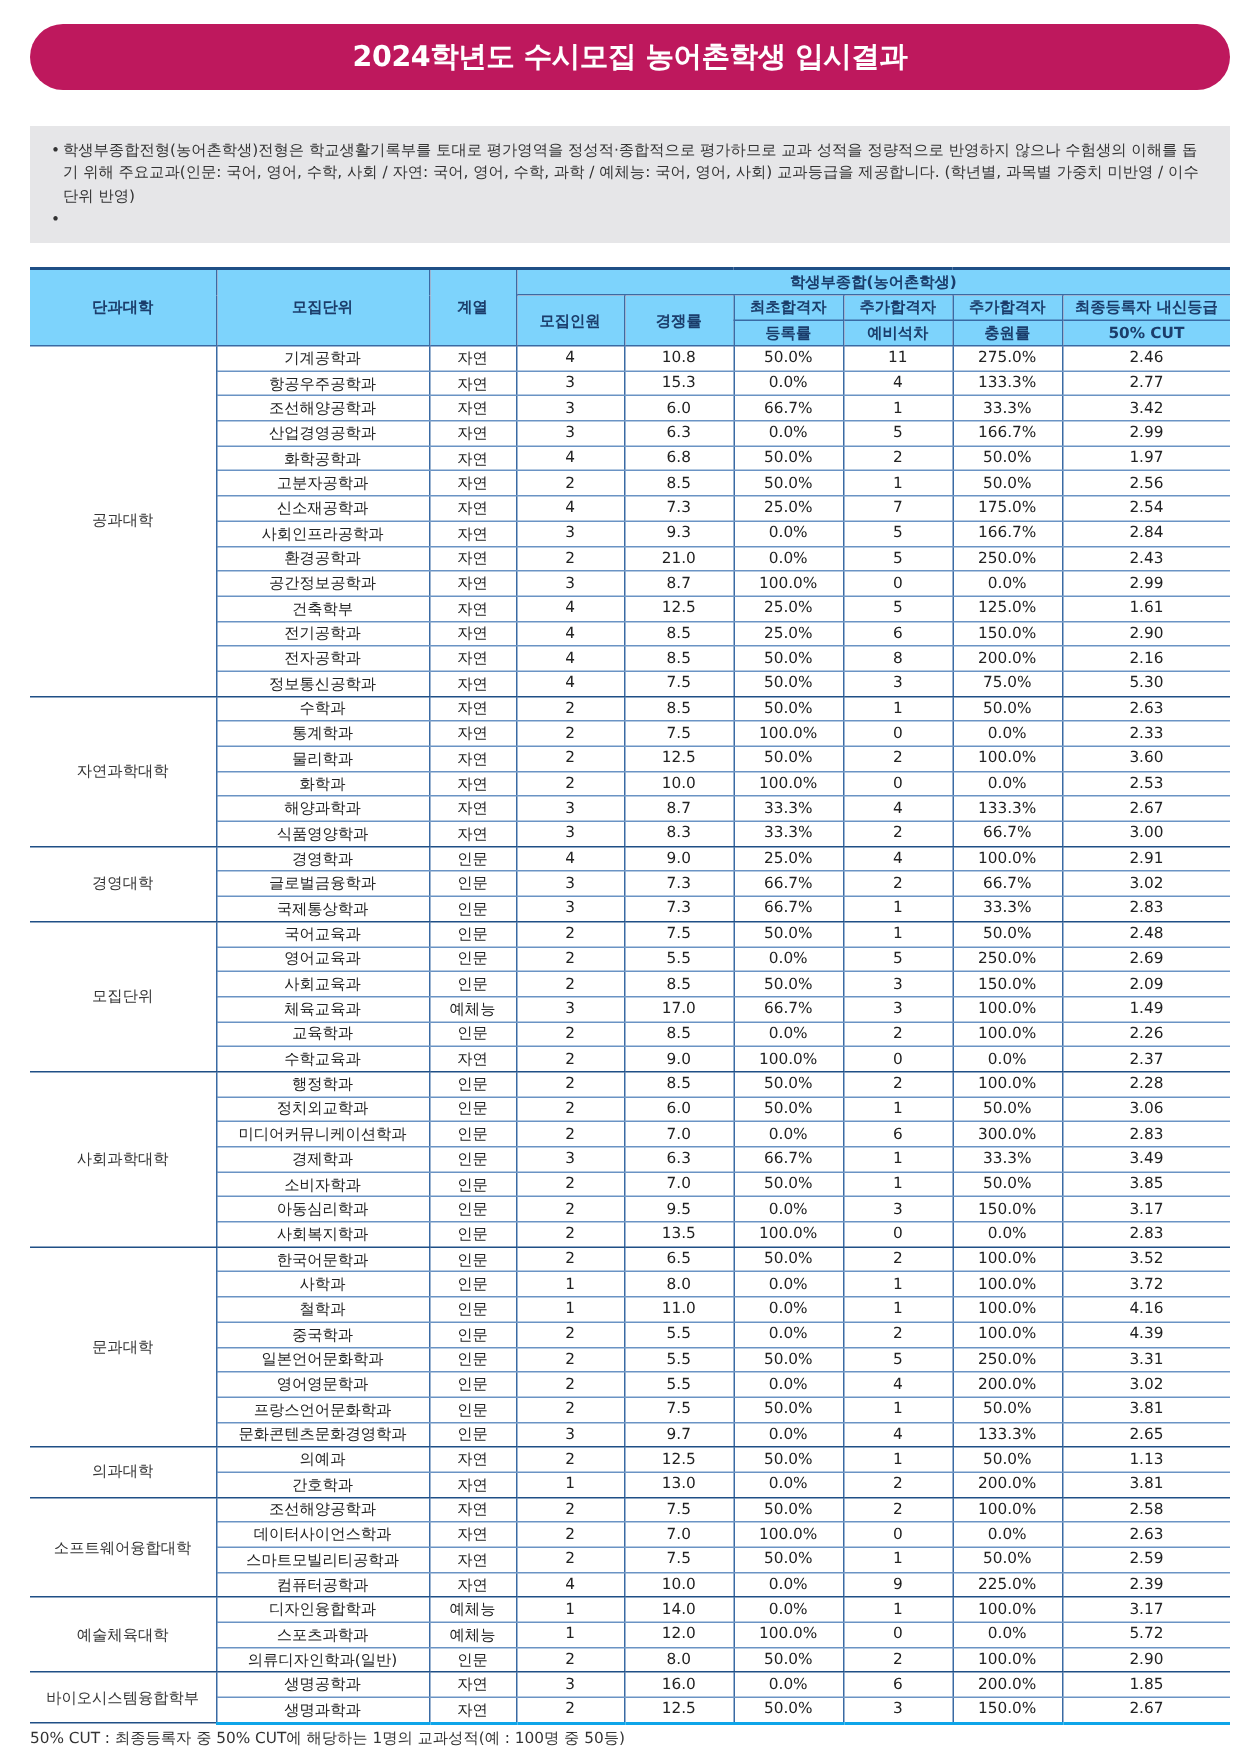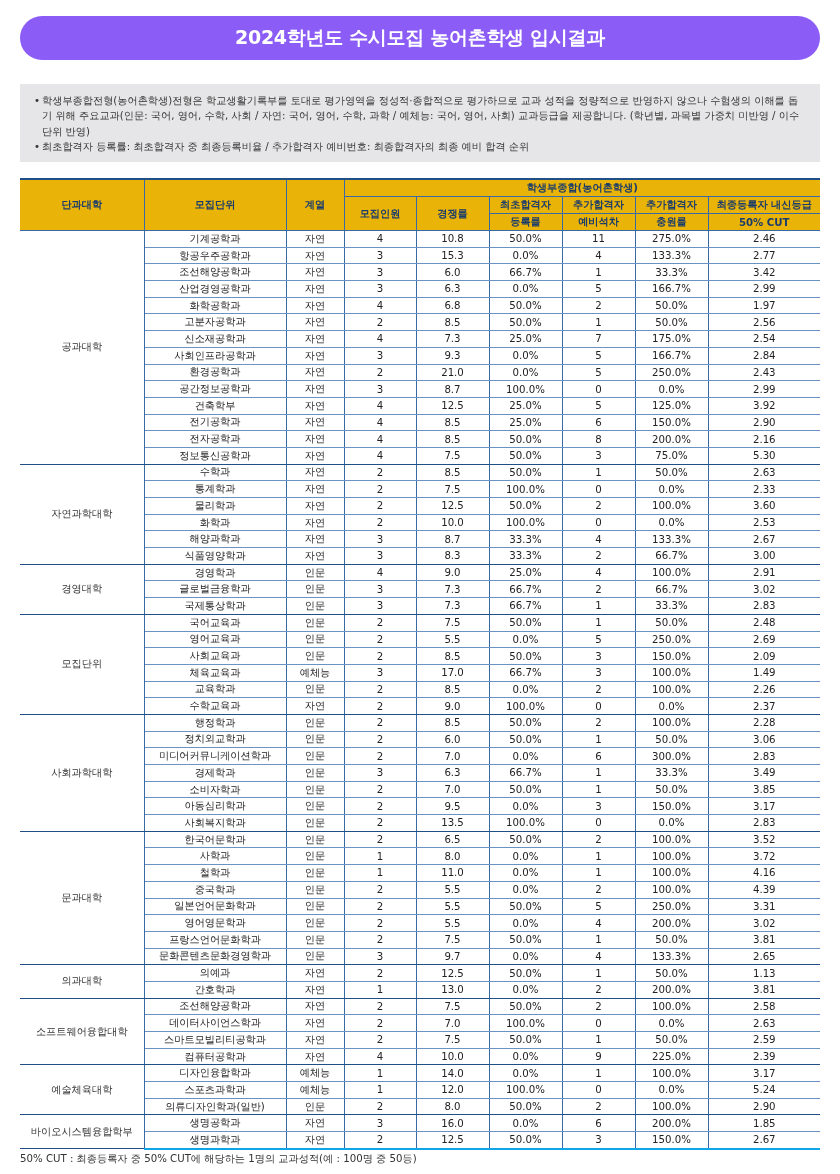--- a/index.html
+++ b/index.html
@@ -1,23 +1,23 @@
 <!DOCTYPE html>
 <html><head>
 <meta charset="utf-8">
 <style>
   html, body { margin:0; padding:0; background:#ffffff; }
   body { width:840px; height:1174px; position:relative; font-family:"DejaVu Sans", sans-serif; color:#222; overflow:hidden; }
-  .title-bar { position:absolute; left:20px; top:16px; width:800px; height:44px; background:#8b5cf6; border-radius:22px; color:#fff; display:flex; align-items:center; justify-content:center; font-size:19px; font-weight:bold; letter-spacing:-0.3px; }
+  .title-bar { position:absolute; left:20px; top:16px; width:800px; height:44px; background:#be185d; border-radius:22px; color:#fff; display:flex; align-items:center; justify-content:center; font-size:19px; font-weight:bold; letter-spacing:-0.3px; }
   .notes { position:absolute; left:20px; top:84px; width:800px; height:78px; background:#e6e6e8; box-sizing:border-box; padding:9px 14px 0 14px; font-size:10.2px; line-height:15.4px; color:#333; }
   .notes .bullet { display:flex; }
   .notes .dot { width:8px; flex:0 0 8px; }
   table.results { position:absolute; left:20px; top:178px; width:800px; border-collapse:collapse; font-size:10.2px; table-layout:fixed; }
   table.results th, table.results td { text-align:center; padding:0; white-space:nowrap; overflow:hidden; }
-  table.results thead th { background:#eab308; color:#1b3d6b; font-weight:bold; font-size:10.2px; border:1px solid #3a6aa3; }
+  table.results thead th { background:#7dd3fc; color:#1b3d6b; font-weight:bold; font-size:10.2px; border:1px solid #3a6aa3; }
   table.results thead tr.h1 th { height:16px; }
   table.results thead tr.h2 th { height:16px; }
   table.results thead tr.h3 th { height:16px; }
   table.results thead { border-top:2px solid #1f4f86; }
   table.results tbody td { height:15.7px; border-left:1px solid #3a6aa3; border-right:1px solid #3a6aa3; border-bottom:1px solid #6a93c4; color:#222; }
   table.results tbody td.college { border-left:none; border-bottom:1px solid #1f4f86; color:#333; }
   table.results tbody tr.group-end td { border-bottom:1px solid #1f4f86; }
   table.results td.last, table.results th.last { border-right:none; }
   table.results th.first { border-left:none; }
   table.results tbody tr:last-child td { border-bottom:2px solid #0ea5e9; }
@@ -28,21 +28,20 @@
 
 <div class="title-bar">2024학년도 수시모집 농어촌학생 입시결과</div>
 
 <div class="notes">
   <div class="bullet">
     <span class="dot">•</span>
     <span>학생부종합전형(농어촌학생)전형은 학교생활기록부를 토대로 평가영역을 정성적·종합적으로 평가하므로 교과 성적을 정량적으로 반영하지 않으나 수험생의 이해를 돕기 위해 주요교과(인문: 국어, 영어, 수학, 사회 / 자연: 국어, 영어, 수학, 과학 / 예체능: 국어, 영어, 사회) 교과등급을 제공합니다. (학년별, 과목별 가중치 미반영 / 이수단위 반영)</span>
   </div>
   <div class="bullet">
     <span class="dot">•</span>
-    <span>최초합격자 등록률: 최초합격자 중 최종등록비율 / 추가합격자 예비번호: 최종합격자의 최종 예비 합격 순위</span>
   </div>
 </div>
 
 <table class="results">
   <colgroup>
     <col style="width:124px">
       <col style="width:142px">
       <col style="width:58px">
     <col style="width:72px">
       <col style="width:73px">
@@ -176,21 +175,21 @@
         <td class="last">2.99</td>
       </tr>
       <tr>
         <td>건축학부</td>
         <td>자연</td>
         <td>4</td>
         <td>12.5</td>
         <td>25.0%</td>
         <td>5</td>
         <td>125.0%</td>
-        <td class="last">3.92</td>
+        <td class="last">1.61</td>
       </tr>
       <tr>
         <td>전기공학과</td>
         <td>자연</td>
         <td>4</td>
         <td>8.5</td>
         <td>25.0%</td>
         <td>6</td>
         <td>150.0%</td>
         <td class="last">2.90</td>
@@ -594,21 +593,21 @@
         <td class="last">3.17</td>
       </tr>
       <tr>
         <td>스포츠과학과</td>
         <td>예체능</td>
         <td>1</td>
         <td>12.0</td>
         <td>100.0%</td>
         <td>0</td>
         <td>0.0%</td>
-        <td class="last">5.24</td>
+        <td class="last">5.72</td>
       </tr>
       <tr class="group-end">
         <td>의류디자인학과(일반)</td>
         <td>인문</td>
         <td>2</td>
         <td>8.0</td>
         <td>50.0%</td>
         <td>2</td>
         <td>100.0%</td>
         <td class="last">2.90</td>

